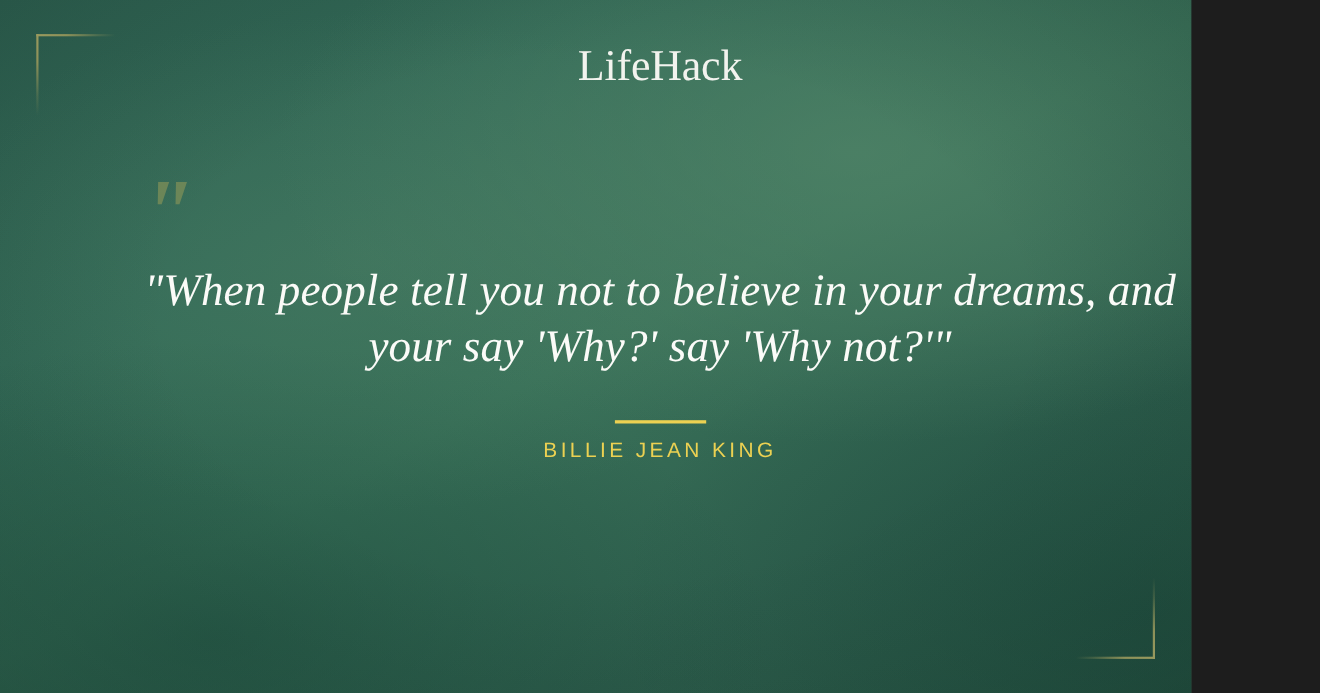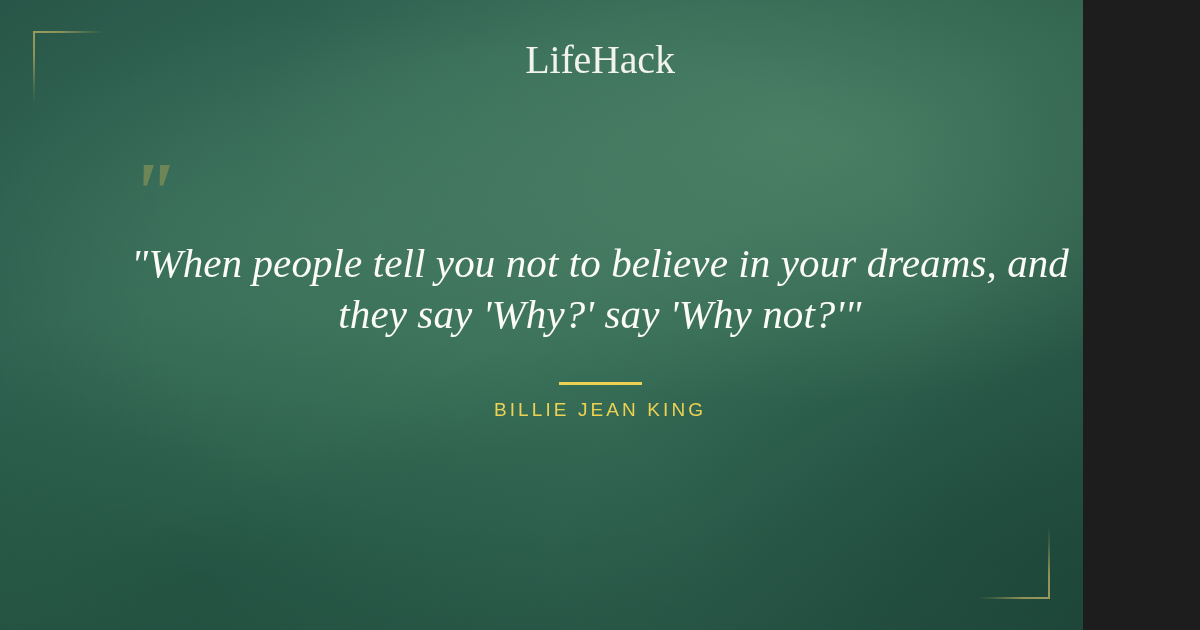--- a/index.html
+++ b/index.html
@@ -145,20 +145,20 @@
     <span class="h"></span>
     <span class="v"></span>
   </div>
 
   <div class="brand">LifeHack</div>
 
   <div class="deco-quote">"</div>
 
   <div class="quote">
     <div>"When people tell you not to believe in your dreams, and</div>
-    <div>they say 'Why?' say 'Why not?'"</div>
+    <div>your say 'Why?' say 'Why not?'"</div>
   </div>
 
   <div class="divider"></div>
 
   <div class="attribution">BILLIE JEAN KING</div>
 
 </div>
 
 </body></html>

